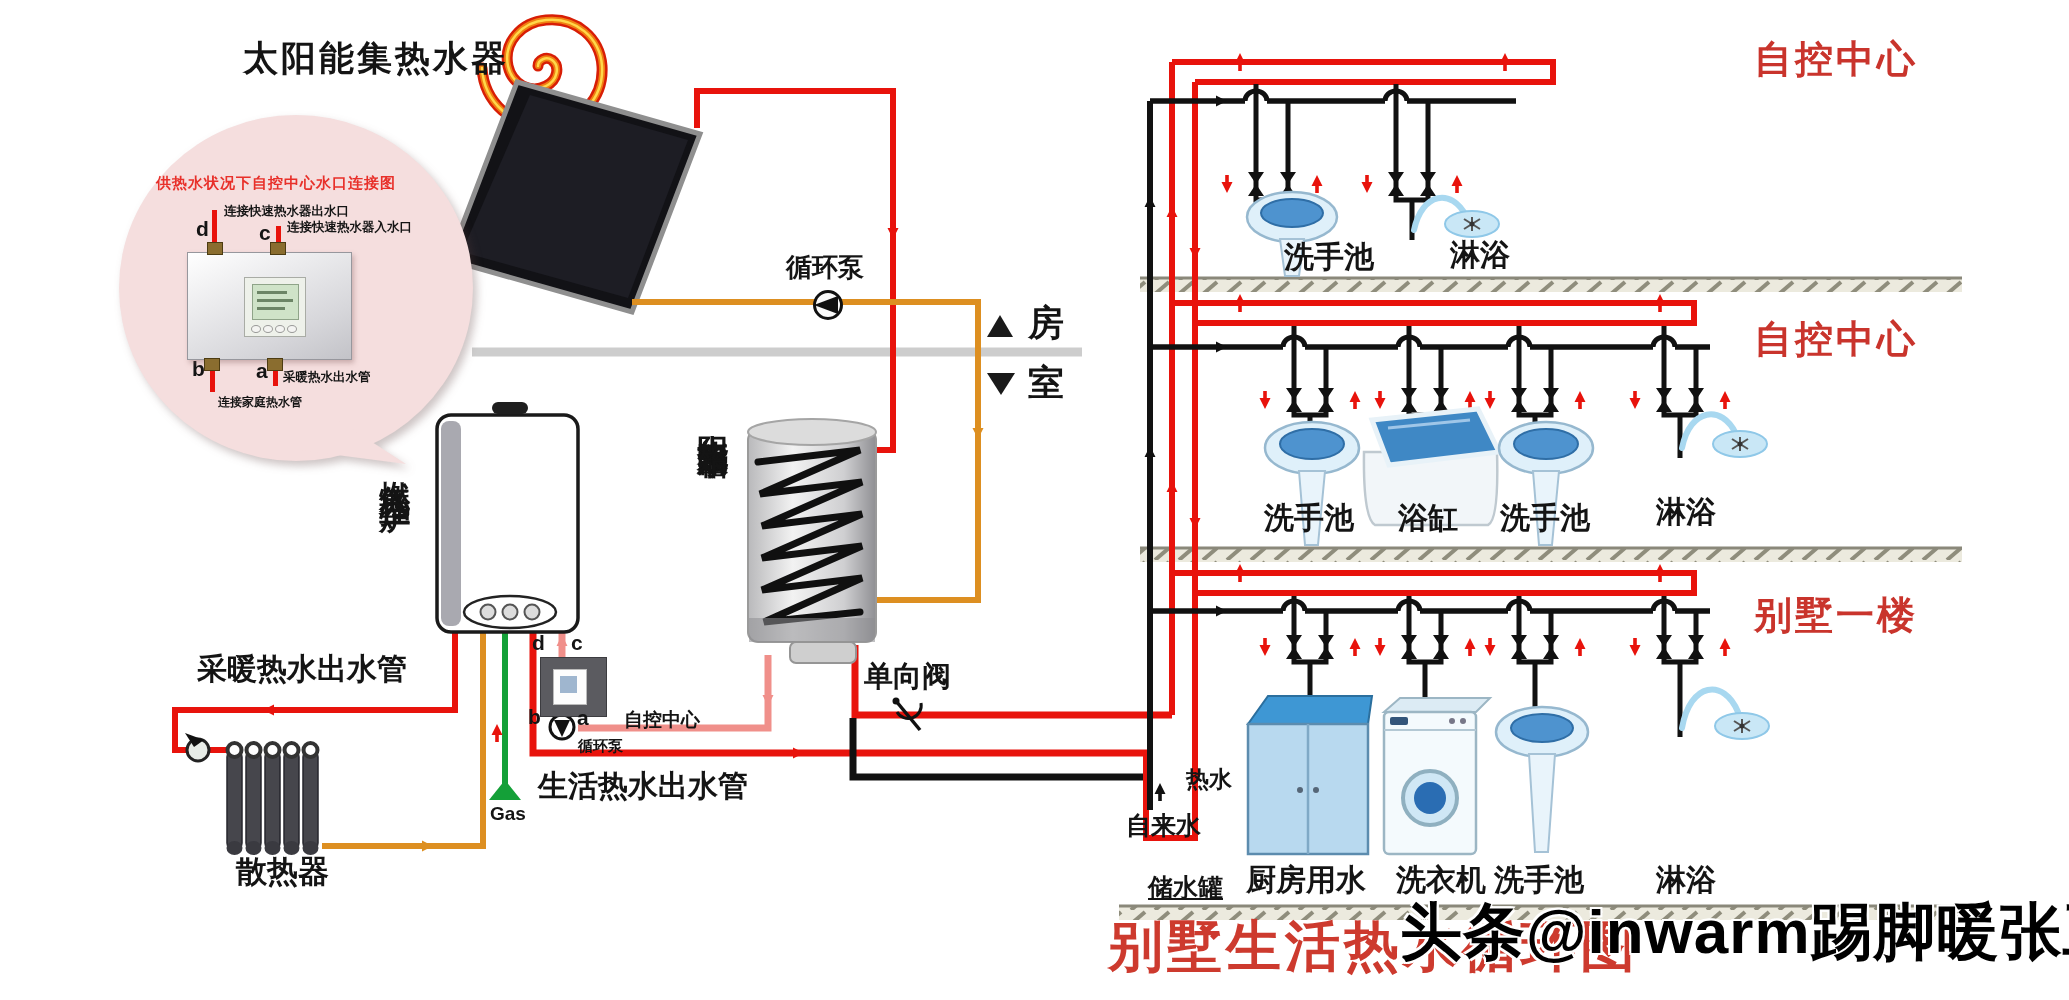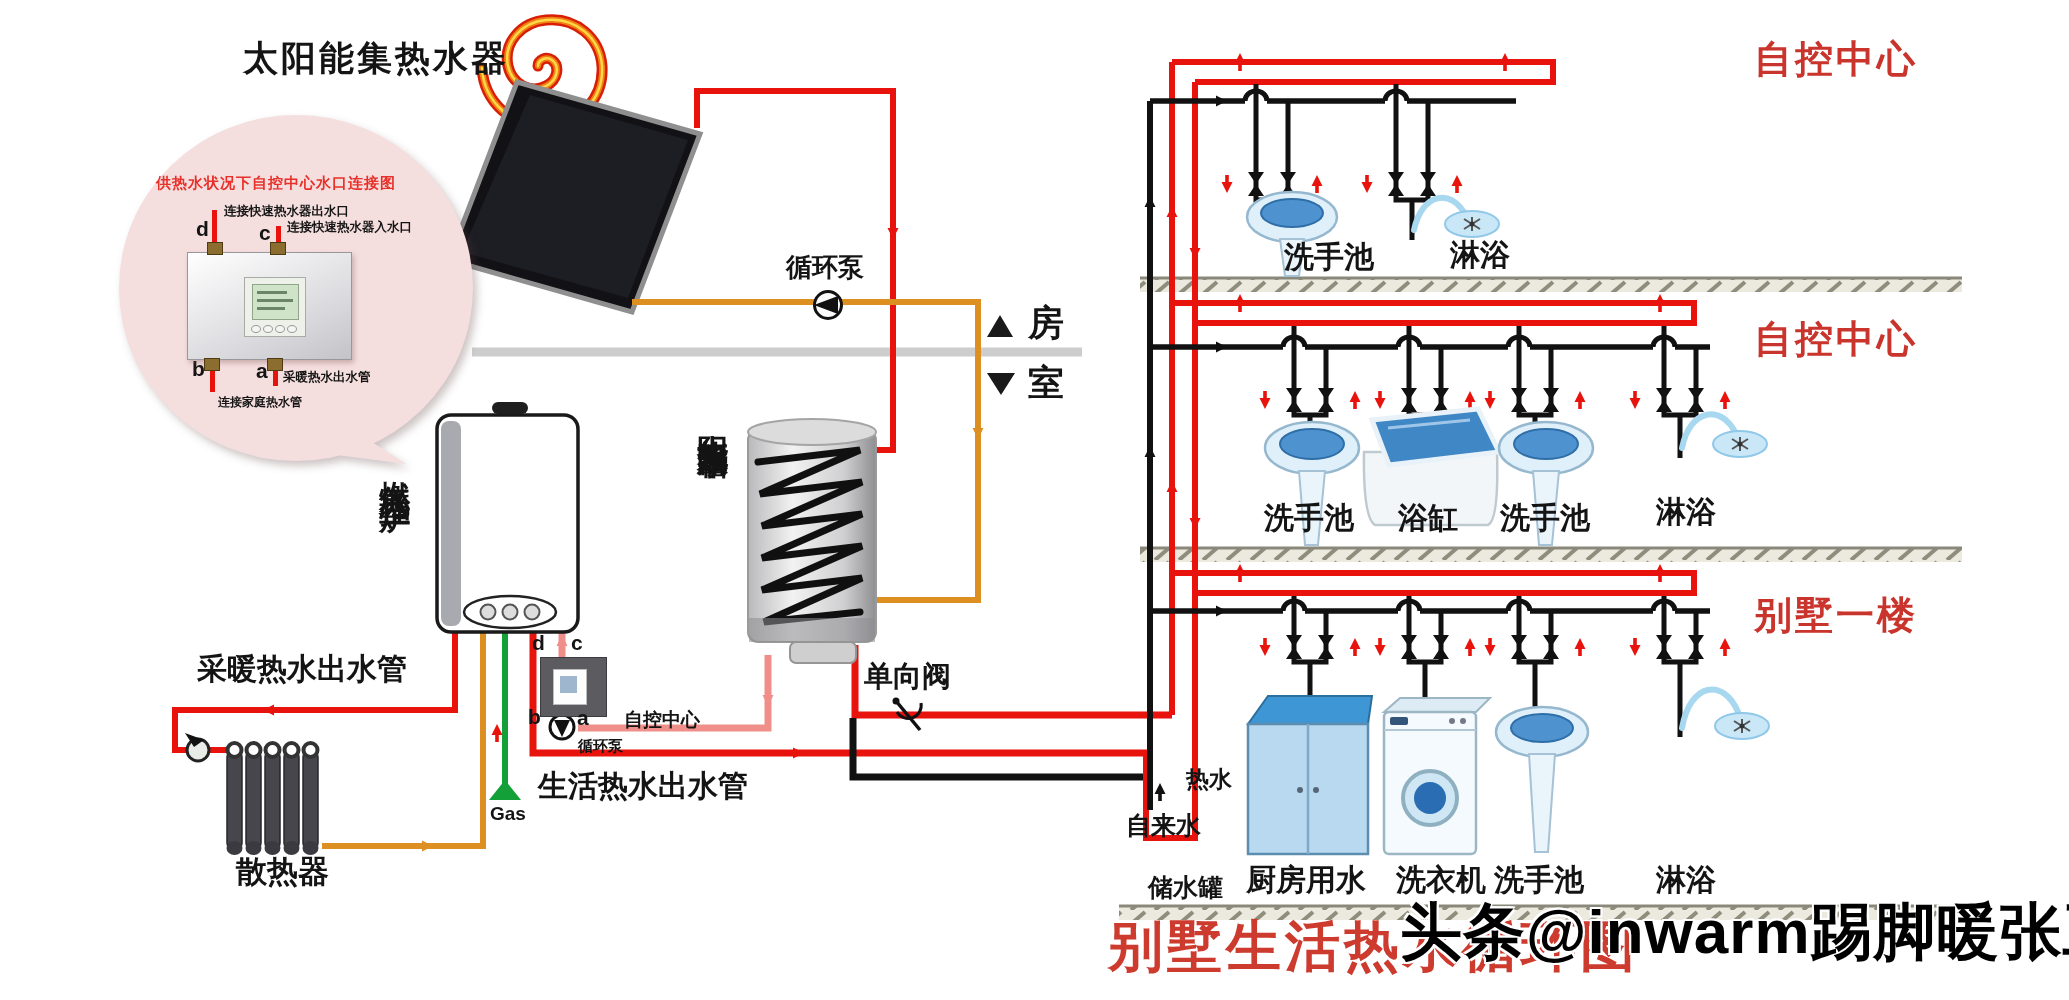--- a/index.html
+++ b/index.html
@@ -434,18 +434,18 @@
 <div class="lbl" style="left:1500px;top:502px;font-size:30px;">洗手池</div>
 <div class="lbl" style="left:1656px;top:496px;font-size:30px;">淋浴</div>
 
 <div class="lbl" style="left:1246px;top:864px;font-size:30px;">厨房用水</div>
 <div class="lbl" style="left:1396px;top:864px;font-size:30px;">洗衣机</div>
 <div class="lbl" style="left:1494px;top:864px;font-size:30px;">洗手池</div>
 <div class="lbl" style="left:1656px;top:864px;font-size:30px;">淋浴</div>
 
 <div class="lbl" style="left:1186px;top:768px;font-size:23px;">热水</div>
 <div class="lbl" style="left:1118px;top:812px;font-size:25px;font-weight:600;margin-left:8px;">自来水</div>
-<div class="lbl" style="left:1148px;top:874px;font-size:25px;">储水罐</div>
+<div class="lbl" style="left:1148px;top:874px;font-size:25px;text-decoration:underline;">储水罐</div>
 
 <div class="lbl" style="left:1108px;top:918px;font-size:55px;letter-spacing:4px;color:#cd3a2e;">别墅生活热水循环图</div>
 <div class="lbl watermark" style="left:1400px;top:900px;font-size:62px;z-index:4;">头条@inwarm踢脚暖张工</div>
 
 </div>
 
 </body></html>

